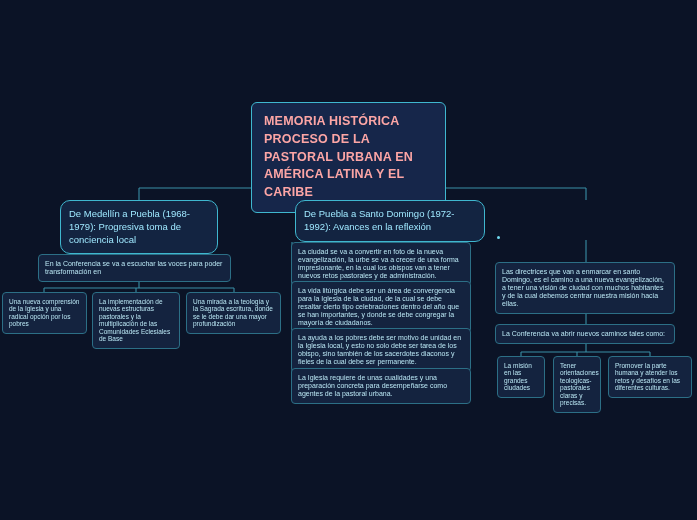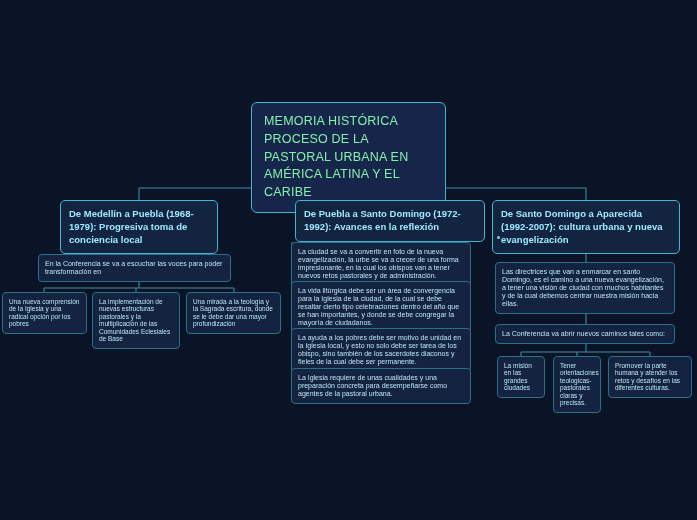--- a/index.html
+++ b/index.html
@@ -26,34 +26,34 @@
     background: #13203c;
     border: 1px solid #2f7f8f;
     padding: 5px 6px;
     line-height: 1.15;
   }
   .root {
     background: #16264a;
     border: 1px solid #3fb7cf;
     border-radius: 6px;
     padding: 10px 12px;
-    color: #86efac;
-    font-weight: normal;
+    color: #fca5a5;
+    font-weight: bold;
     font-size: 12.5px;
     line-height: 1.42;
     letter-spacing: 0.2px;
   }
   .branch {
-    font-weight: bold;
+    font-weight: normal;
     font-size: 9.5px;
     color: #9fe8ff;
     line-height: 1.35;
     background: #132441;
     border: 1px solid #3fb7cf;
-    border-radius: 5px;
+    border-radius: 10px;
     padding: 7px 8px;
   }
   .leaf {
     font-size: 7px;
     color: #b9e6f3;
     background: #14233f;
     border: 1px solid #2c6f86;
   }
   .leaf.small { font-size: 6.5px; }
   .dot {
@@ -127,21 +127,20 @@
   <div class="node branch" style="left:295px; top:200px; width:190px;">De Puebla a Santo Domingo (1972-1992): Avances en la reflexión</div>
 
   <div class="node leaf" style="left:291px; top:242px; width:180px;">La ciudad se va a convertir en foto de la nueva evangelización, la urbe se va a crecer de una forma impresionante, en la cual los obispos van a tener nuevos retos pastorales y de administración.</div>
 
   <div class="node leaf" style="left:291px; top:281px; width:180px;">La vida litúrgica debe ser un área de convergencia para la Iglesia de la ciudad, de la cual se debe resaltar cierto tipo celebraciones dentro del año que se han importantes, y donde se debe congregar la mayoría de ciudadanos.</div>
 
   <div class="node leaf" style="left:291px; top:328px; width:180px;">La ayuda a los pobres debe ser motivo de unidad en la Iglesia local, y esto no solo debe ser tarea de los obispo, sino también de los sacerdotes diaconos y fieles de la cual debe ser permanente.</div>
 
   <div class="node leaf" style="left:291px; top:368px; width:180px;">La Iglesia requiere de unas cualidades y una preparación concreta para desempeñarse como agentes de la pastoral urbana.</div>
 
-  <div class="node branch" style="left:492px; top:200px; width:188px;">De Santo Domingo a Aparecida (1992-2007): cultura urbana y nueva evangelización</div>
 
   <div class="node leaf" style="left:495px; top:262px; width:180px;">Las directrices que van a enmarcar en santo Domingo, es el camino a una nueva evangelización, a tener una visión de ciudad con muchos habitantes y de la cual debemos centrar nuestra misión hacia ellas.</div>
 
   <div class="node leaf" style="left:495px; top:324px; width:180px;">La Conferencia va abrir nuevos caminos tales como:</div>
 
   <div class="node leaf small" style="left:497px; top:356px; width:48px;">La misión en las grandes ciudades</div>
 
   <div class="node leaf small" style="left:553px; top:356px; width:48px;">Tener orientaciones teologicas-pastorales claras y precisas.</div>
 
   <div class="node leaf small" style="left:608px; top:356px; width:84px;">Promover la parte humana y atender los retos y desafíos en las diferentes culturas.</div>

